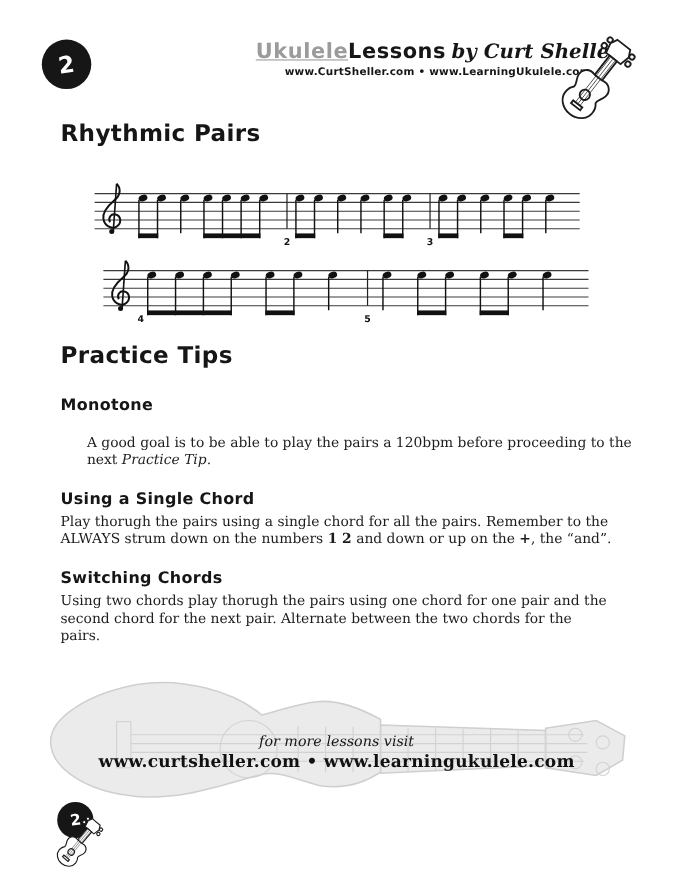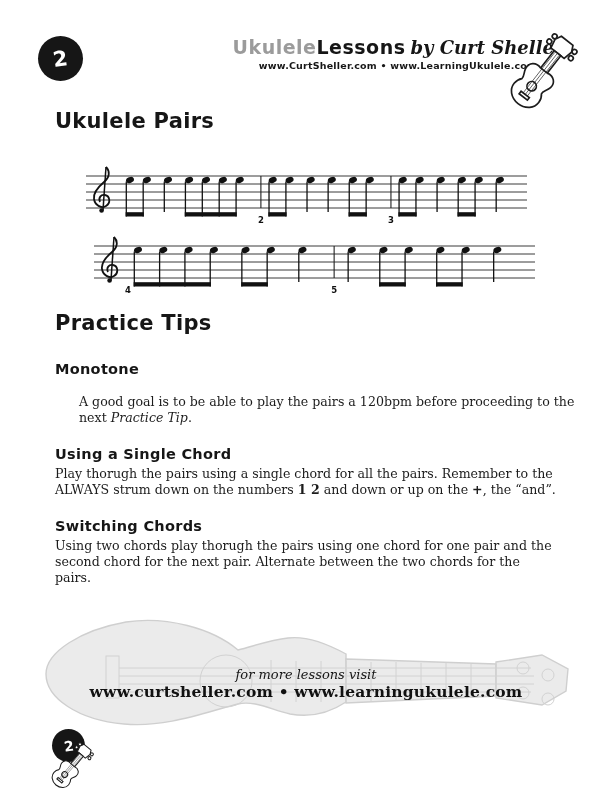--- a/index.html
+++ b/index.html
@@ -14,21 +14,21 @@
     position:absolute; left:38px; top:36px; width:45px; height:45px;
     background:#161616; border-radius:50%;
     display:flex; align-items:center; justify-content:center;
   }
   .page-badge-top .num {
     color:#ffffff; font-family:"DejaVu Sans", sans-serif; font-weight:700;
     font-size:21px; transform:rotate(-8deg);
   }
   .brand { position:absolute; left:228px; top:36px; width:340px; text-align:center; }
   .brand-line1 { font-family:"DejaVu Sans", sans-serif; font-size:19px; line-height:22px; white-space:nowrap; }
-  .brand-gray { color:#9b9b9b; font-weight:600; letter-spacing:0.5px; }
+  .brand-gray { color:#9b9b9b; font-weight:600; letter-spacing:0.5px;text-decoration:underline; }
   .brand-dark { color:#161616; font-weight:800; letter-spacing:0.5px; }
   .brand-script { font-family:"DejaVu Serif", serif; font-style:italic; font-weight:700; color:#161616; margin-left:5px; font-size:18px; }
   .brand-line2 { font-family:"DejaVu Sans", sans-serif; font-weight:700; font-size:9.5px; color:#161616; margin-top:1px; letter-spacing:0.2px; }
   .header-uke { position:absolute; right:28px; top:30px; width:64px; height:66px; }
   .header-uke svg { transform:rotate(38deg); transform-origin:50% 50%; }
   
   .fun { font-family:"DejaVu Sans", sans-serif; font-weight:800; color:#161616; letter-spacing:0.3px; }
   .h-main { position:absolute; left:55px; font-size:21px; }
   .h-sub  { position:absolute; left:55px; font-size:14.5px; }
   .bodytext { position:absolute; left:55px; width:503px; font-size:12.6px; line-height:15.8px; color:#1c1c1c; }
@@ -83,21 +83,21 @@
     </div>
     <div class="brand-line2">www.CurtSheller.com • www.LearningUkulele.com</div>
   </div>
 
   <div class="header-uke">
     <svg width="44" height="86" viewBox="0 0 40 82">
         <use href="#uke-icon-symbol"></use>
       </svg>
   </div>
 
-  <h1 class="fun h-main" style="top:109px;">Ukulele Pairs</h1>
+  <h1 class="fun h-main" style="top:109px;">Rhythmic Pairs</h1>
 
   <div class="staff" style="top:160px;"><svg width="445" height="68" viewBox="0 0 445 68">
         <line x1="2" y1="16" x2="443" y2="16" stroke="#3a3a3a" stroke-width="1"></line>
         <line x1="2" y1="24" x2="443" y2="24" stroke="#3a3a3a" stroke-width="1"></line>
         <line x1="2" y1="32" x2="443" y2="32" stroke="#3a3a3a" stroke-width="1"></line>
         <line x1="2" y1="40" x2="443" y2="40" stroke="#3a3a3a" stroke-width="1"></line>
         <line x1="2" y1="48" x2="443" y2="48" stroke="#3a3a3a" stroke-width="1"></line>
         <path d="M22 7 C26 11 26 17 20 22 C13 28 9 33 10 39 C11 45 17 49 22 46 C27 43 26 36 21 35 C17 34 14 38 16 42" fill="none" stroke="#111" stroke-width="1.8"></path>
         <path d="M22 7 C21 20 20 34 19 50" fill="none" stroke="#111" stroke-width="1.5"></path>
         <circle cx="17.6" cy="50.5" r="2.3" fill="#111"></circle>

